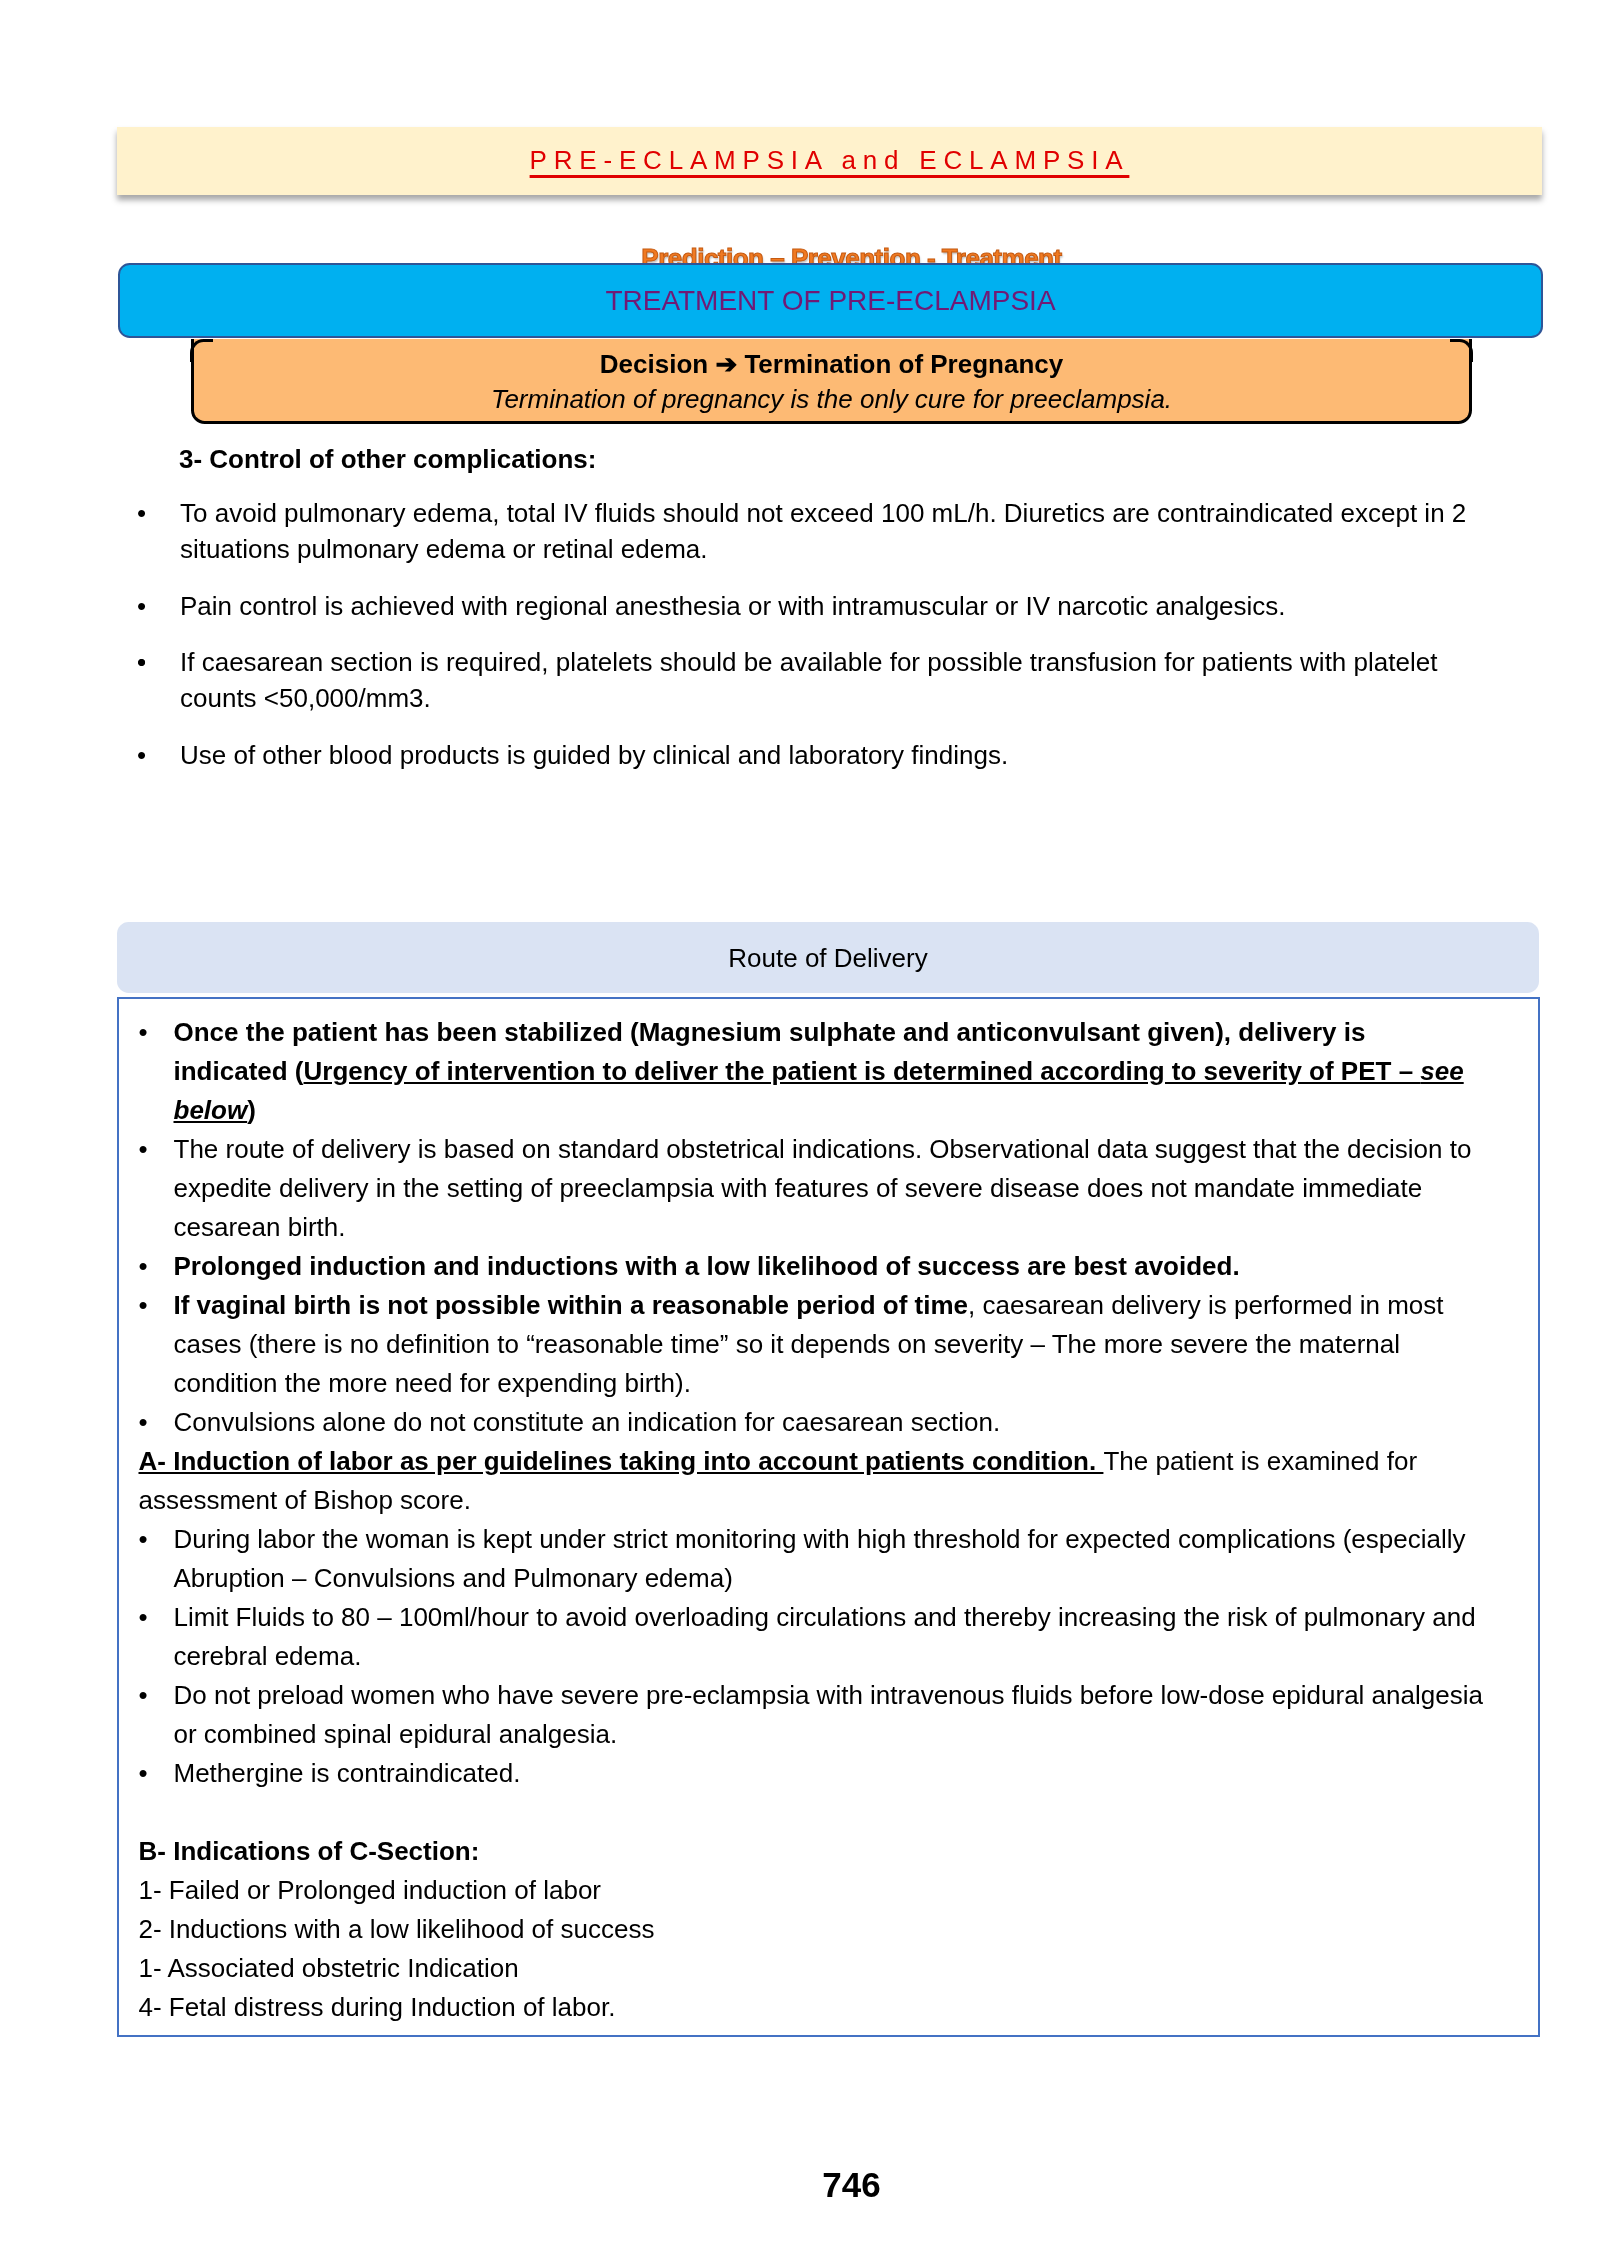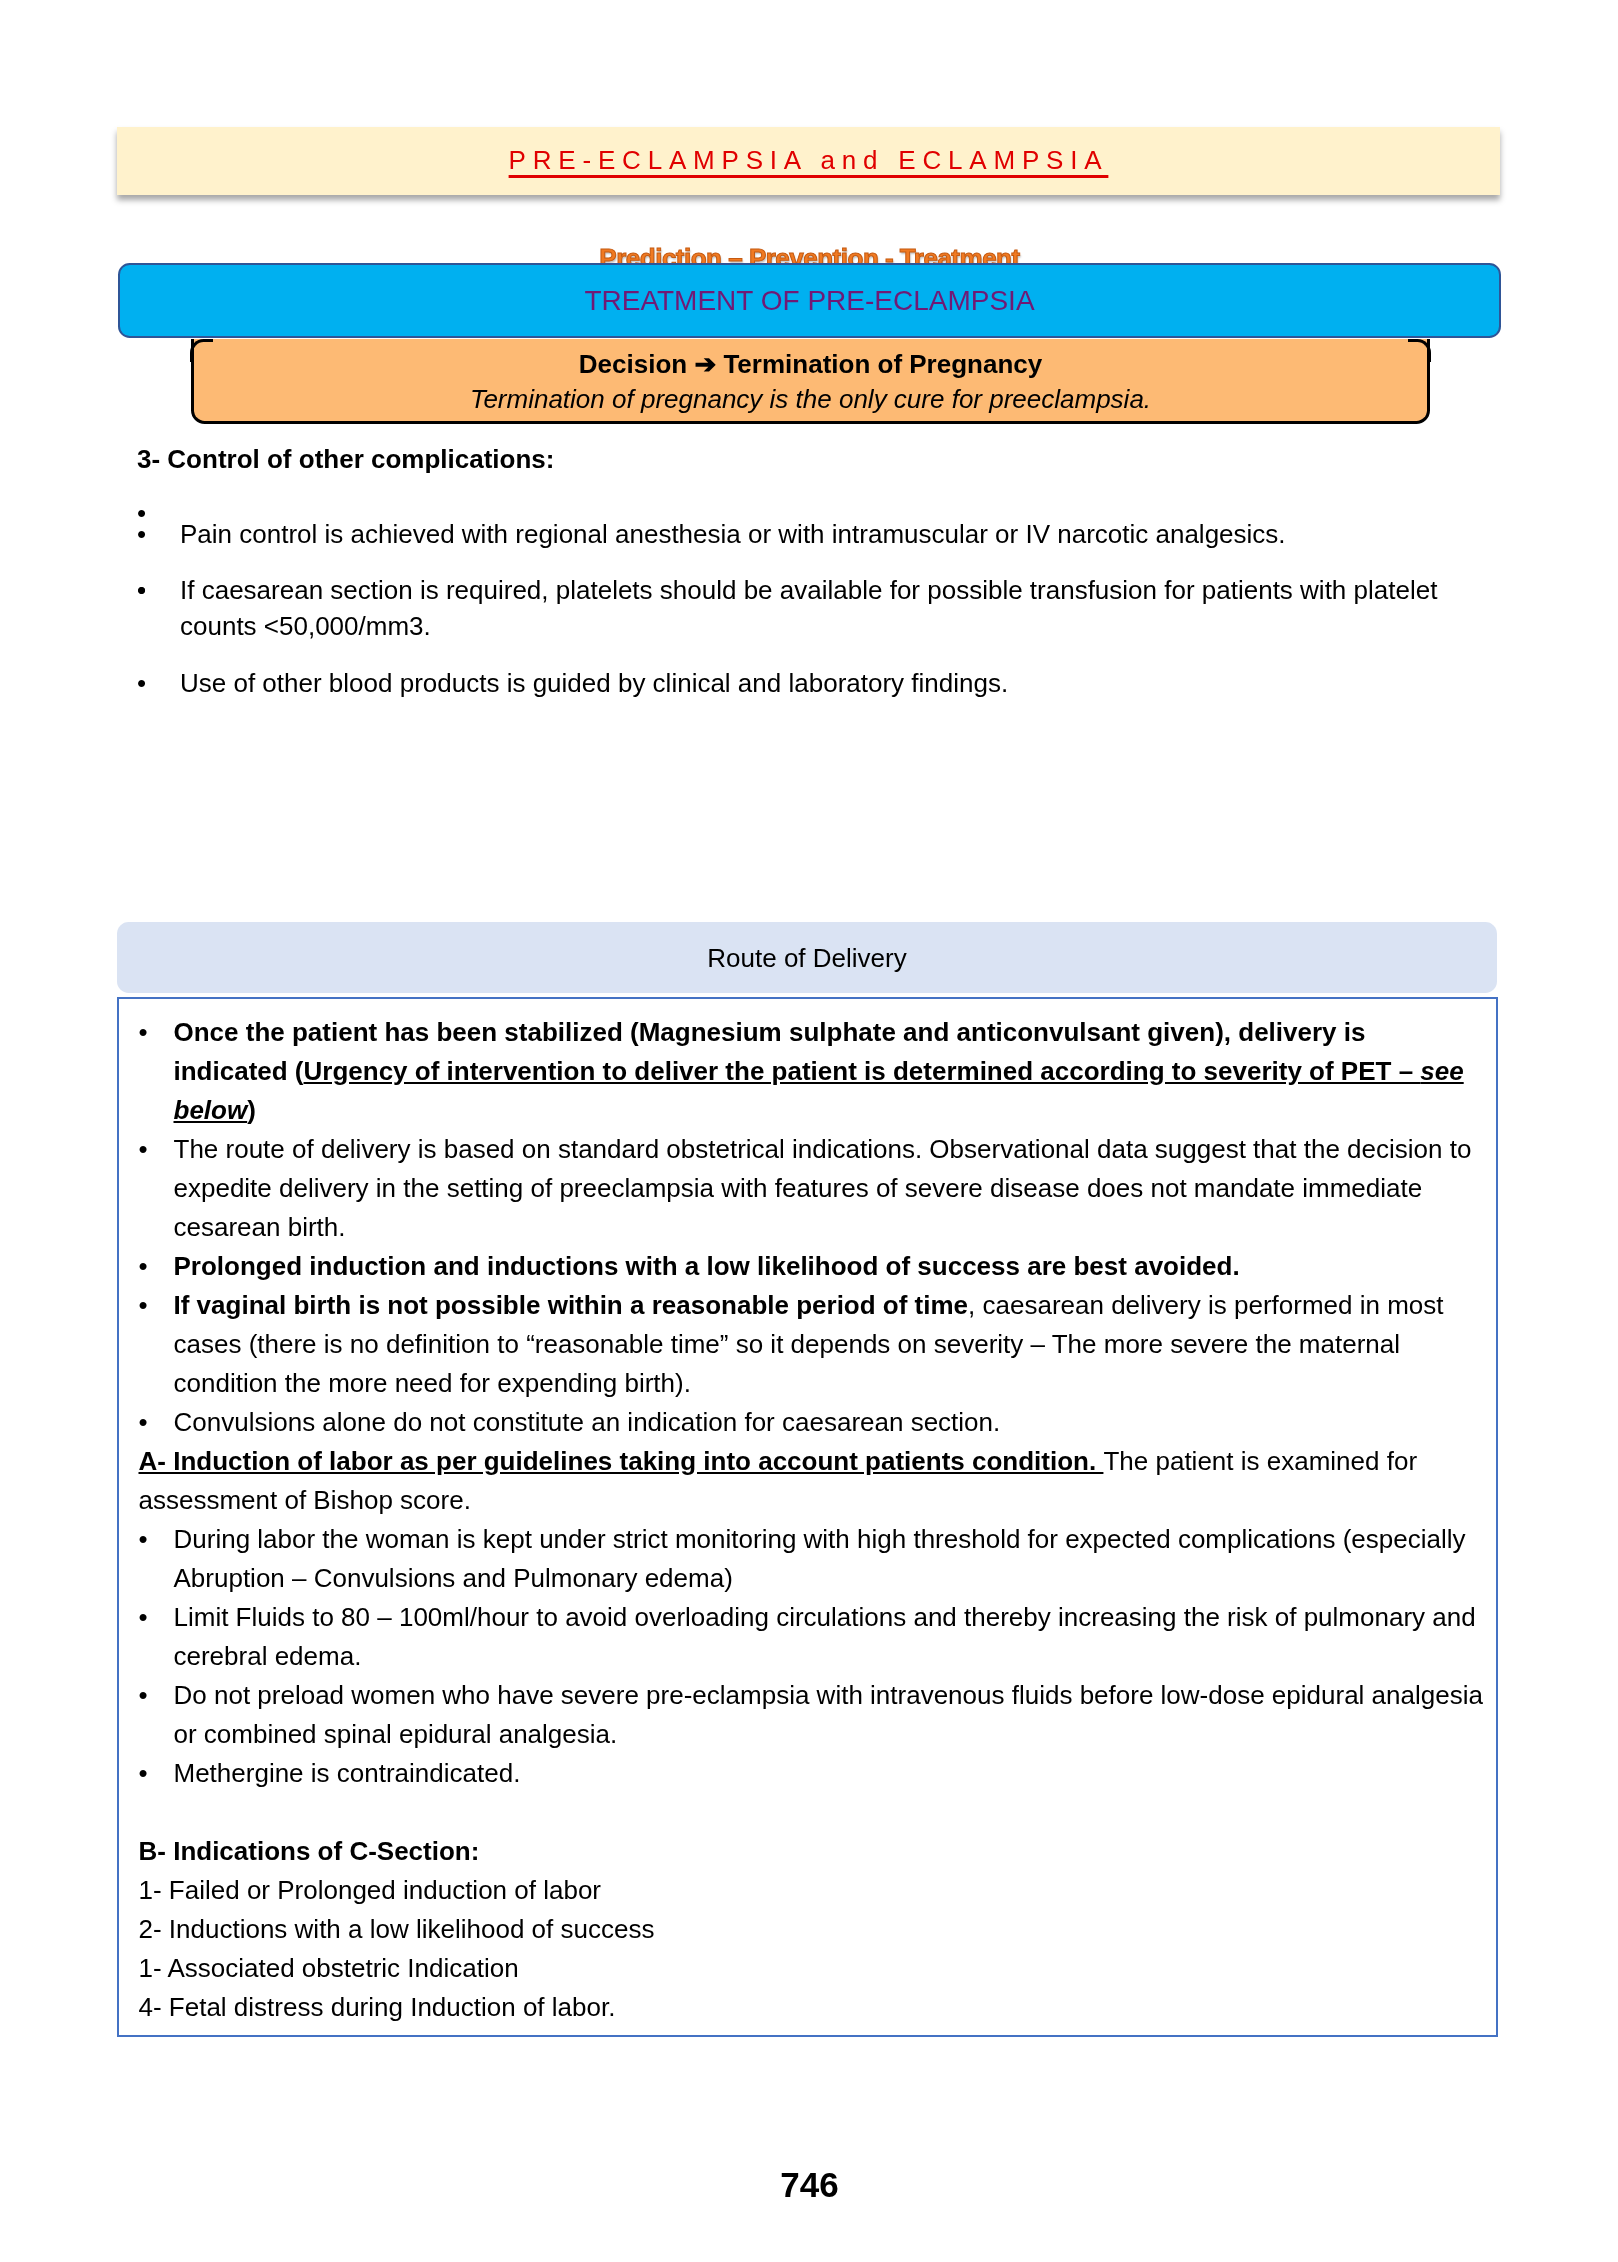--- a/index.html
+++ b/index.html
@@ -1,18 +1,18 @@
 <!DOCTYPE html>
 <html><head>
 <meta charset="utf-8">
 <style>
   html, body { margin: 0; padding: 0; background: #ffffff; }
   body { width: 1619px; height: 2263px; position: relative; overflow: hidden;
          font-family: "Liberation Sans", sans-serif; color: #000; }
-  .abs { position: absolute; }
+  .abs { position: absolute; padding-left: 42px; }
 
   .title-banner { left: 117px; top: 127px; width: 1383px; height: 68px;
     background: #FFF2CC; box-shadow: 0 4.9px 5.9px rgba(0,0,0,0.35); }
   .title-text { position: absolute; left: 0; right: 0; top: 17.6px; text-align: center;
     color: #E00000; font-size: 26px; letter-spacing: 6.8px; text-decoration: underline;
     text-decoration-thickness: 2.9px; text-underline-offset: 5.9px; }
 
   .subtitle { left: 0; width: 1619px; top: 208px; text-align: center; font-size: 26px; font-weight: bold;
     color: #F07A22; -webkit-text-stroke: 1px #C55A11; letter-spacing: -0.5px;
     text-shadow: 1px 2px 2px rgba(0,0,0,0.25); margin-top: 35px; }
@@ -71,21 +71,21 @@
     <span>Decision</span>
     <span>➔</span>
     <span>Termination of Pregnancy</span>
   </div>
   <div class="decision-line2">Termination of pregnancy is the only cure for preeclampsia.</div>
 </div>
 
 <div class="abs section-heading">3- Control of other complications:</div>
 
 <ul class="abs bullets1">
-  <li><span class="dot">•</span></li>
+  <li><span class="dot">•</span><span>To avoid pulmonary edema, total IV fluids should not exceed 100 mL/h. Diuretics are contraindicated except in 2 situations pulmonary edema or retinal edema.</span></li>
   <li><span class="dot">•</span><span>Pain control is achieved with regional anesthesia or with intramuscular or IV narcotic analgesics.</span></li>
   <li><span class="dot">•</span></li>
   <li><span class="dot">•</span><span>If caesarean section is required, platelets should be available for possible transfusion for patients with platelet counts &lt;50,000/mm3.</span></li>
   <li><span class="dot">•</span><span>Use of other blood products is guided by clinical and laboratory findings.</span></li>
 </ul>
 
 <div class="abs route-header">
   <span>Route of Delivery</span>
 </div>
 

